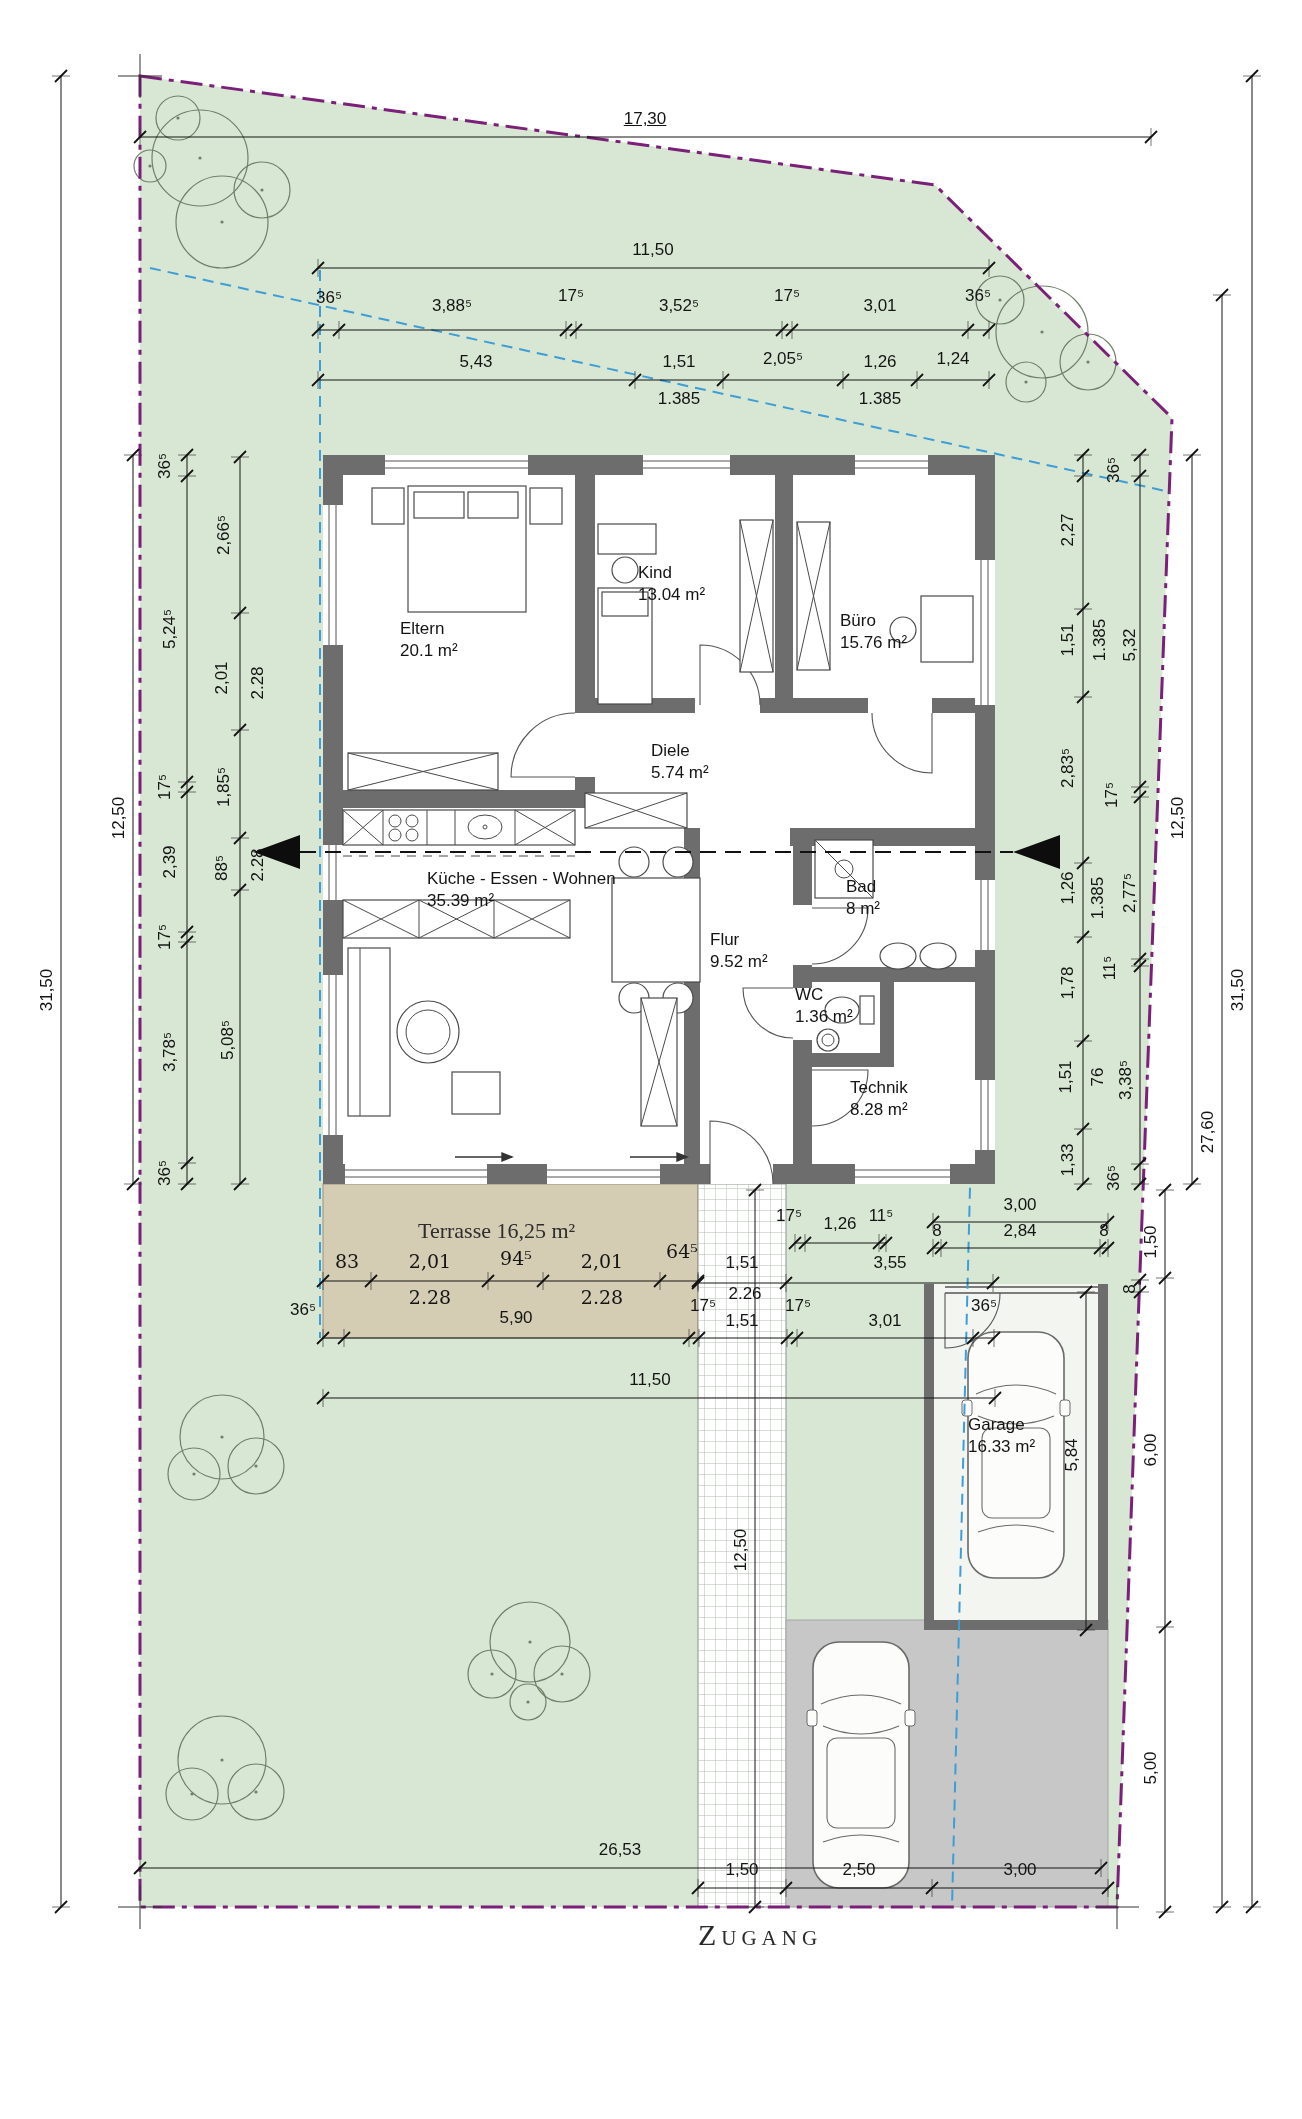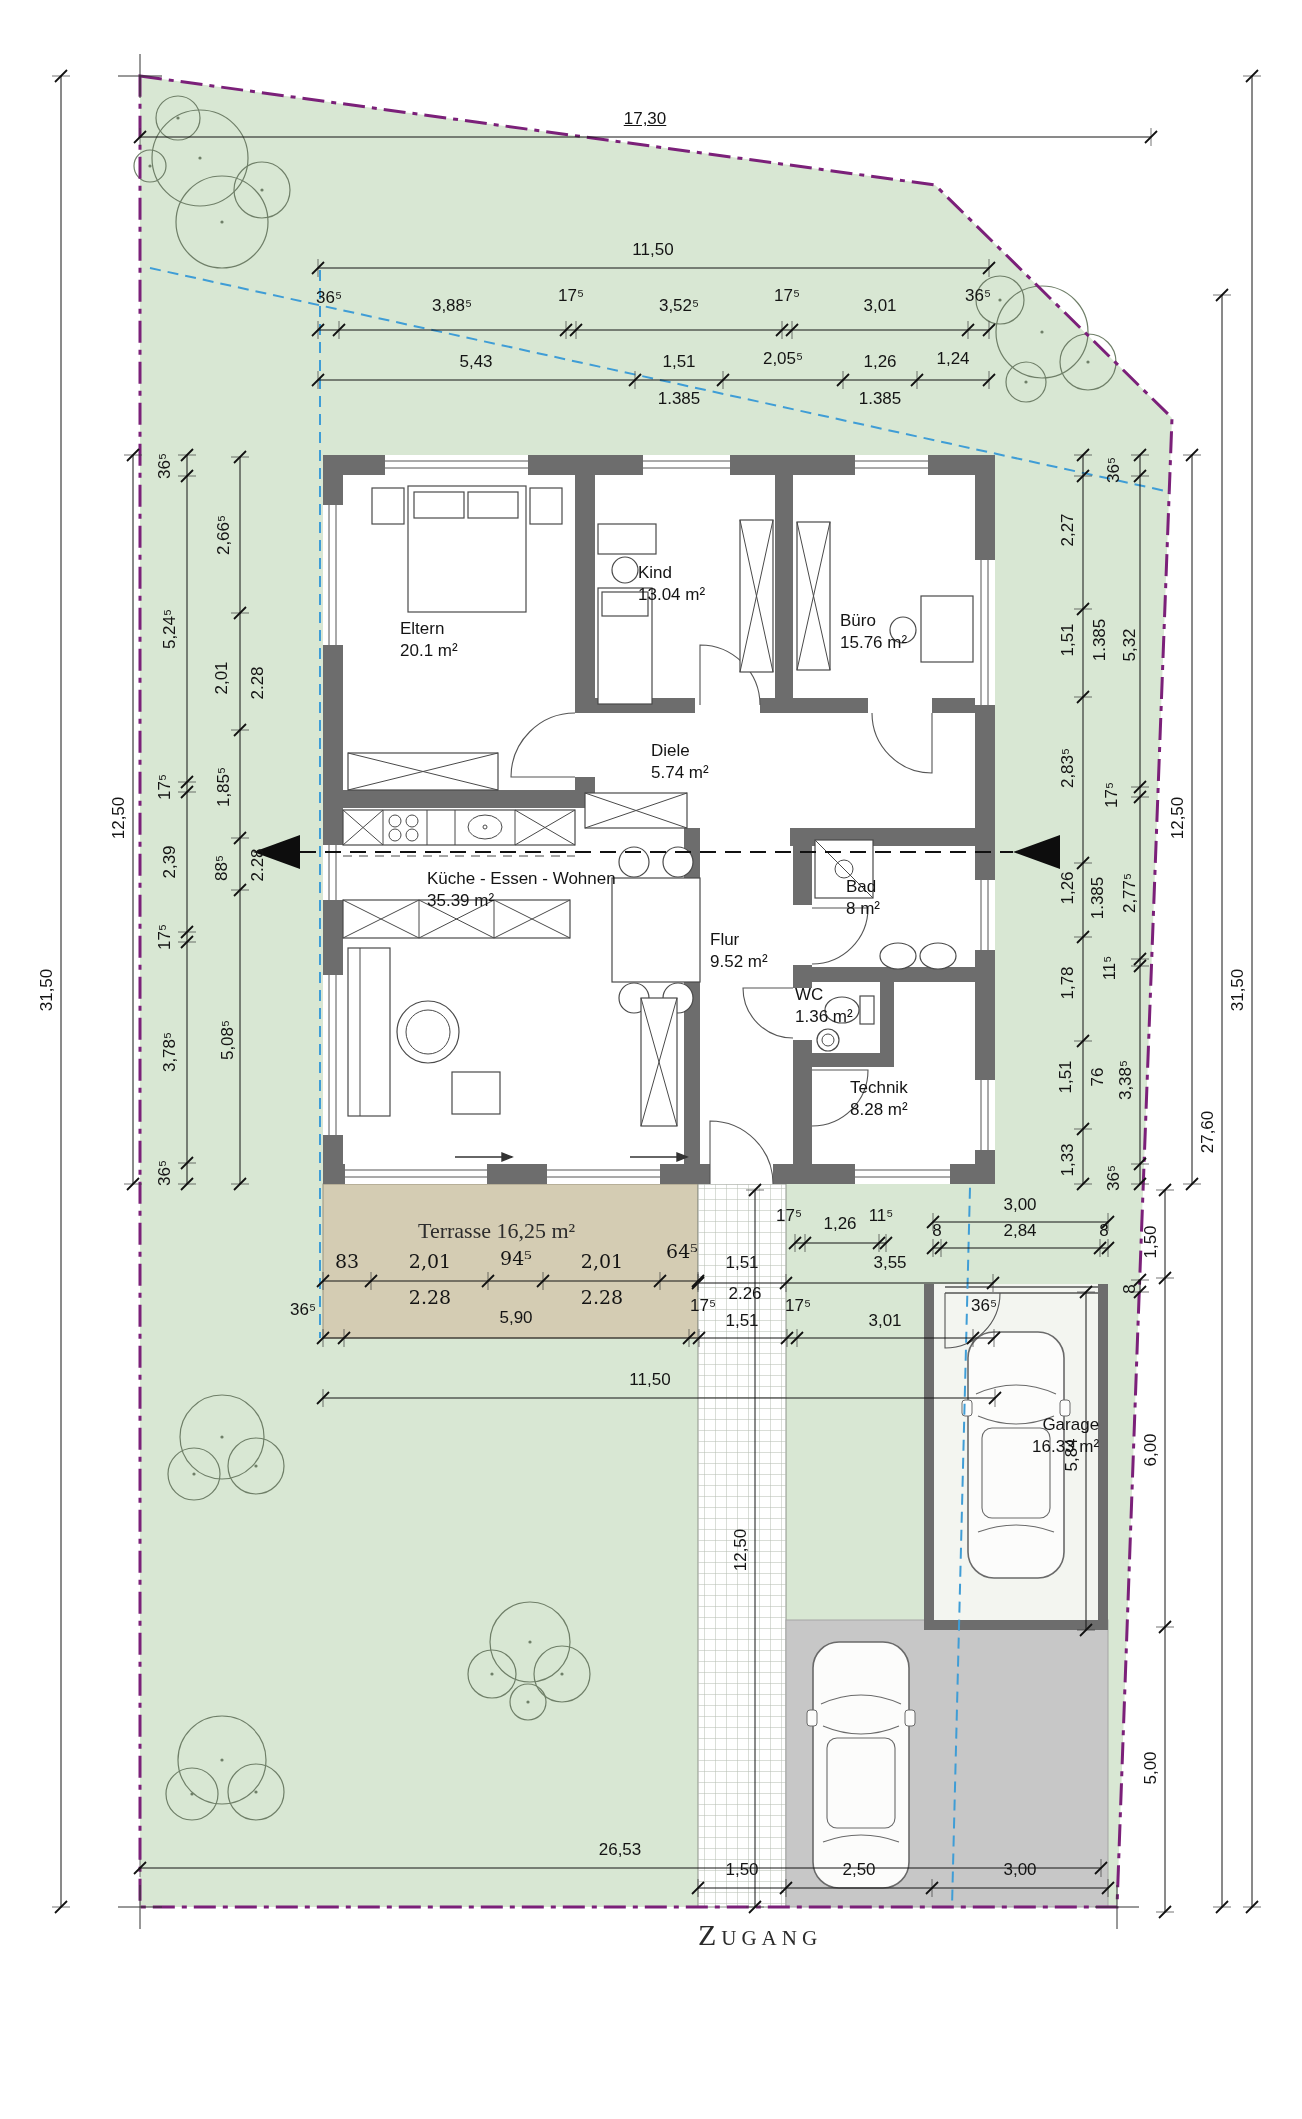--- a/index.html
+++ b/index.html
@@ -547,21 +547,21 @@
         <div>9.52 m²</div>
       </div>
       <div class="room-label" style="left: 795px; top: 984px;">
         <div>WC</div>
         <div>1.36 m²</div>
       </div>
       <div class="room-label" style="left: 850px; top: 1077px;">
         <div>Technik</div>
         <div>8.28 m²</div>
       </div>
-      <div class="room-label" style="left: 1032px; top: 1414px; text-align: right;">
+      <div class="room-label" style="left: 968px; top: 1414px;">
         <div>Garage</div>
         <div>16.33 m²</div>
       </div>
       <div class="dim-label" style="left: 645px; top: 119px; text-decoration: underline;">17,30</div>
       <div class="dim-label" style="left: 653px; top: 250px;">11,50</div>
       <div class="dim-label" style="left: 329px; top: 298px;">36⁵</div>
       <div class="dim-label" style="left: 452px; top: 306px;">3,88⁵</div>
       <div class="dim-label" style="left: 571px; top: 296px;">17⁵</div>
       <div class="dim-label" style="left: 679px; top: 306px;">3,52⁵</div>
       <div class="dim-label" style="left: 787px; top: 296px;">17⁵</div>

